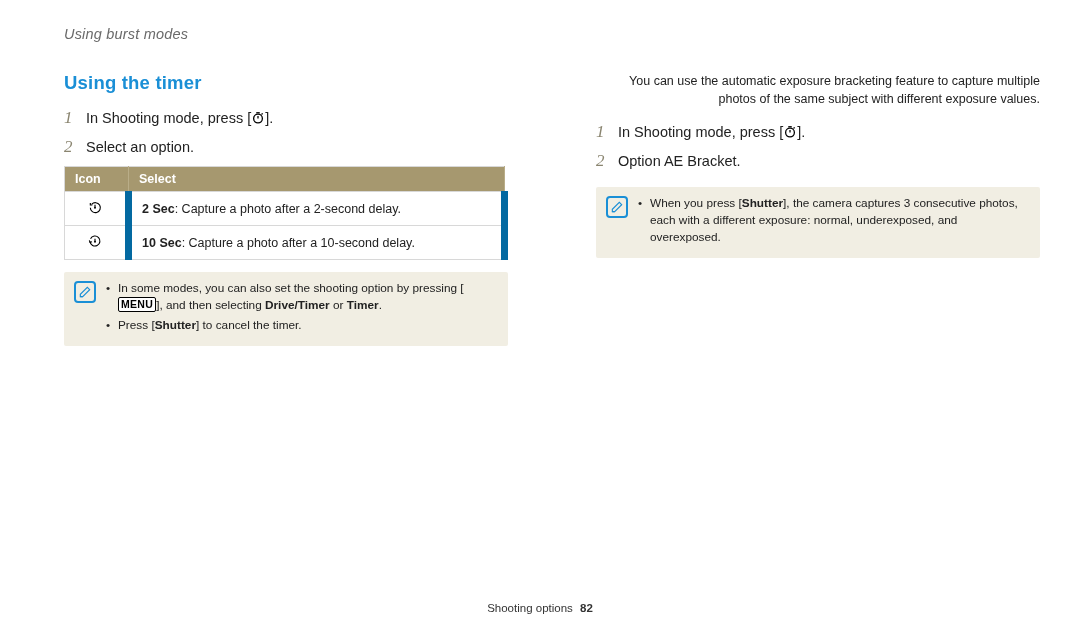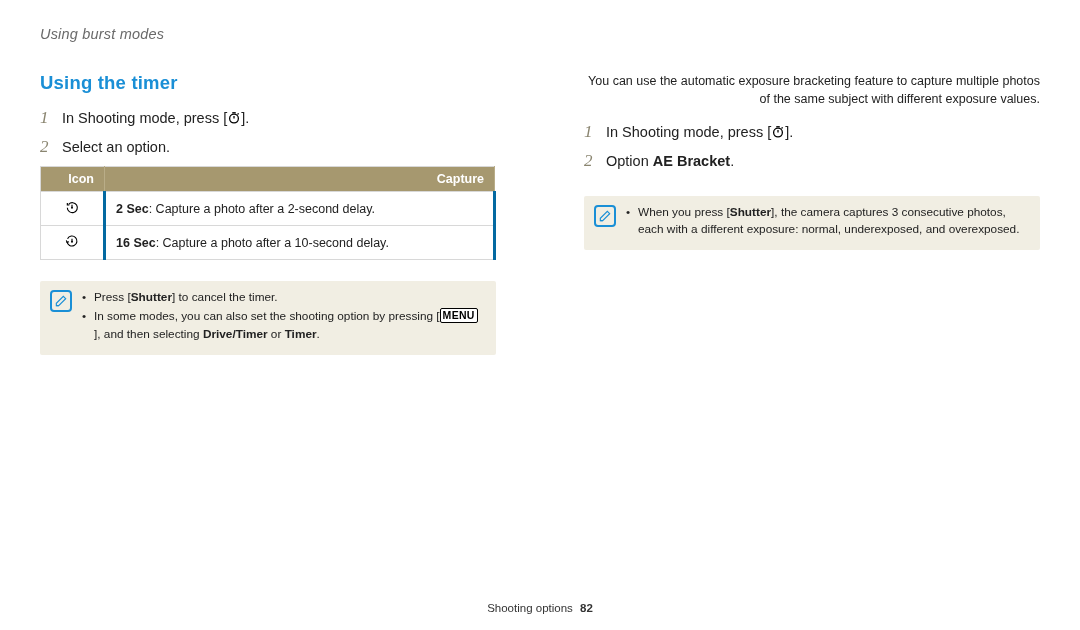--- a/index.html
+++ b/index.html
@@ -1,37 +1,37 @@
 <!DOCTYPE html>
 <html><head>
 <meta charset="utf-8">
 <style>
   * { box-sizing: border-box; margin: 0; padding: 0; }
   html, body { width: 1080px; height: 630px; background: #fff; font-family: "Segoe UI", "Myriad Pro", Arial, sans-serif; color: #222; }
-  .page { padding: 26px 40px 0 40px; position: relative; height: 100%; }
+  .page { padding: 26px 40px 0 64px; position: relative; height: 100%; }
   .breadcrumb { font-style: italic; color: #6a6a6a; font-size: 14.5px; margin-bottom: 30px; letter-spacing: 0.2px; }
   .columns { display: flex; gap: 88px; }
   .col { flex: 1 1 0; min-width: 0; }
   .section-title { color: #1a8fd6; font-weight: 700; font-size: 18.5px; margin-bottom: 10px; letter-spacing: 0.2px; }
   .intro { font-size: 12.5px; line-height: 1.45; margin-bottom: 10px; color: #222; text-align: right; }
   .steps { list-style: none; }
   .steps li { display: flex; align-items: baseline; gap: 8px; font-size: 14.5px; line-height: 1.6; margin-bottom: 2px; }
   .step-num { font-family: Georgia, "Times New Roman", serif; font-style: italic; color: #8a8570; font-size: 17px; min-width: 14px; }
-  .step-text b { font-weight: 700; }
+  .step-text b { font-weight: 400; }
   .timer-glyph { display: inline-flex; align-items: center; vertical-align: -2px; }
   .menu-badge { display: inline-block; border: 1px solid #000; border-radius: 2px; padding: 0 2px; font-weight: 800; font-size: 10.5px; line-height: 13px; letter-spacing: 0.3px; vertical-align: 1px; font-style: normal; color:#000; background:#fff;}
   
   table.opt { width: 100%; border-collapse: collapse; margin-top: 6px; border: 1px solid #d8d8d8; font-size: 12.5px; }
-  table.opt th { background: #a6986f; color: #fff; text-align: right; font-weight: 700; padding: 5px 10px; border-right: 1px solid #b9ad88; font-size: 12.5px; }
+  table.opt th { background: #a6986f; color: #fff; text-align: left; font-weight: 700; padding: 5px 10px; border-right: 1px solid #b9ad88; font-size: 12.5px; }
   table.opt th:first-child { width: 64px; }
-  table.opt td { padding: 7px 10px; border-top: 1px solid #d8d8d8; border-right: 3px solid #0369a1; vertical-align: middle; }
+  table.opt td { padding: 7px 10px; border-top: 1px solid #d8d8d8; border-right: 7px solid #0369a1; vertical-align: middle; }
   table.opt td:first-child { text-align: center; }
   .opt-bold { font-weight: 700; }
   
-  .note { display: flex; gap: 10px; background: #f1eee3; border-radius: 2px; padding: 8px 12px 10px 10px; margin-top: 21px; font-size: 11.8px; line-height: 1.45; }
+  .note { display: flex; gap: 10px; background: #f1eee3; border-radius: 2px; padding: 8px 12px 10px 10px; margin-top: 12px; font-size: 11.8px; line-height: 1.45; }
   .note-icon { flex: 0 0 auto; width: 22px; height: 22px; border: 2px solid #1a8fd6; border-radius: 4px; display: flex; align-items: center; justify-content: center; color: #1a8fd6; margin-top: 1px; }
   .note ul { list-style: none; }
   .note ul li { position: relative; padding-left: 12px; margin-bottom: 2px; }
   .note ul li::before { content: "•"; position: absolute; left: 0; top: 0; color: #222; }
   .footer { position: absolute; bottom: 16px; left: 0; right: 0; text-align: center; font-size: 11.5px; color: #333; }
   .footer .pg { font-weight: 700; margin-left: 4px; }
   svg.icon-timer { width: 16px; height: 16px; }
   svg.icon-timer-sm { width: 14px; height: 14px; }
   svg.icon-pencil { width: 14px; height: 14px; }
 </style>
@@ -64,21 +64,21 @@
         <li>
           <span class="step-num">2</span>
           <span class="step-text">Select an option.</span>
         </li>
       </ol>
 
       <table class="opt">
         <thead>
           <tr>
             <th>Icon</th>
-            <th>Capture</th>
+            <th>Select</th>
           </tr>
         </thead>
         <tbody>
           <tr>
             <td>
               <svg class="icon-timer" viewBox="0 0 24 24" fill="none" stroke="#000" stroke-width="1.7">
                 <path d="M5 13 a7.5 7.5 0 1 0 2 -5.1"></path>
                 <polyline points="5,6 5,9 8,9"></polyline>
                 <line x1="12" y1="13" x2="12" y2="8.5"></line>
                 <circle cx="12" cy="13" r="0.6" fill="#000"></circle>
@@ -91,39 +91,39 @@
           <tr>
             <td>
               <svg class="icon-timer" viewBox="0 0 24 24" fill="none" stroke="#000" stroke-width="1.7">
                 <path d="M5.3 8.5 A7.5 7.5 0 1 1 4.5 13"></path>
                 <polyline points="3.5,11 4.5,14 7.5,13"></polyline>
                 <line x1="12" y1="13" x2="12" y2="8.5"></line>
                 <circle cx="12" cy="13" r="0.6" fill="#000"></circle>
               </svg>
             </td>
             <td>
-              <span class="opt-bold">16 Sec</span><span>: Capture a photo after a 10-second delay.</span>
+              <span class="opt-bold">10 Sec</span><span>: Capture a photo after a 10-second delay.</span>
             </td>
           </tr>
         </tbody>
       </table>
 
       <div class="note">
         <div class="note-icon">
           <svg class="icon-pencil" viewBox="0 0 24 24" fill="none" stroke="#1a8fd6" stroke-width="2">
               <path d="M4 20 L4 16 L16 4 L20 8 L8 20 Z"></path>
               <line x1="4" y1="20" x2="8" y2="20"></line>
             </svg>
         </div>
         <ul>
           <li>
-            <span>Press [</span><b>Shutter</b><span>] to cancel the timer.</span>
+            <span>In some modes, you can also set the shooting option by pressing [</span><span class="menu-badge">MENU</span><span>], and then selecting </span><b>Drive/Timer</b><span> or </span><b>Timer</b><span>.</span>
           </li>
           <li>
-            <span>In some modes, you can also set the shooting option by pressing [</span><span class="menu-badge">MENU</span><span>], and then selecting </span><b>Drive/Timer</b><span> or </span><b>Timer</b><span>.</span>
+            <span>Press [</span><b>Shutter</b><span>] to cancel the timer.</span>
           </li>
         </ul>
       </div>
     </div>
 
     <div class="col">
       <div class="intro">You can use the automatic exposure bracketing feature to capture multiple photos of the same subject with different exposure values.</div>
 
       <ol class="steps">
         <li>

